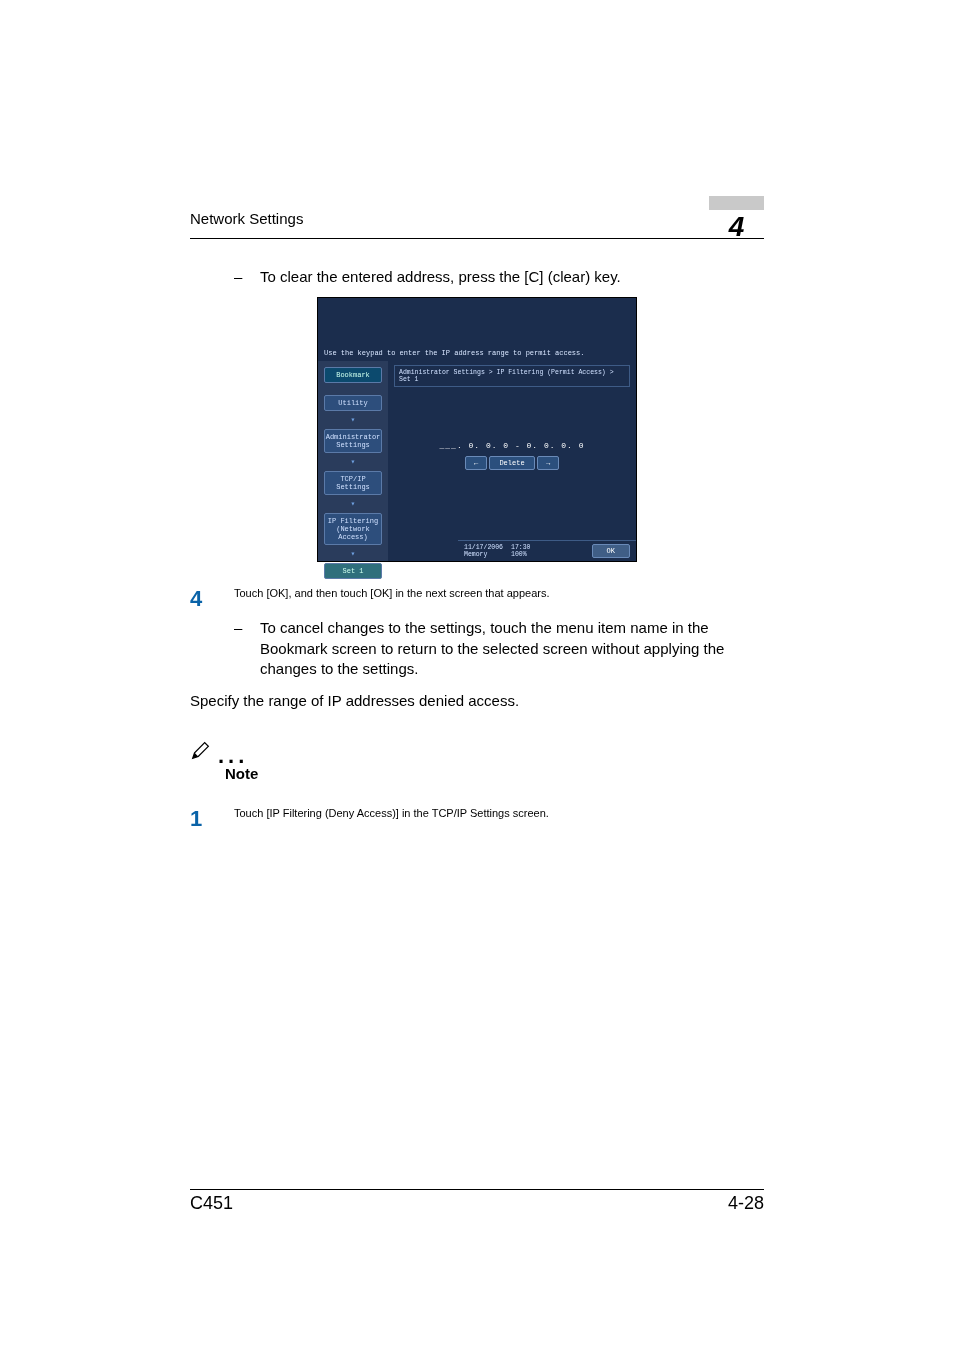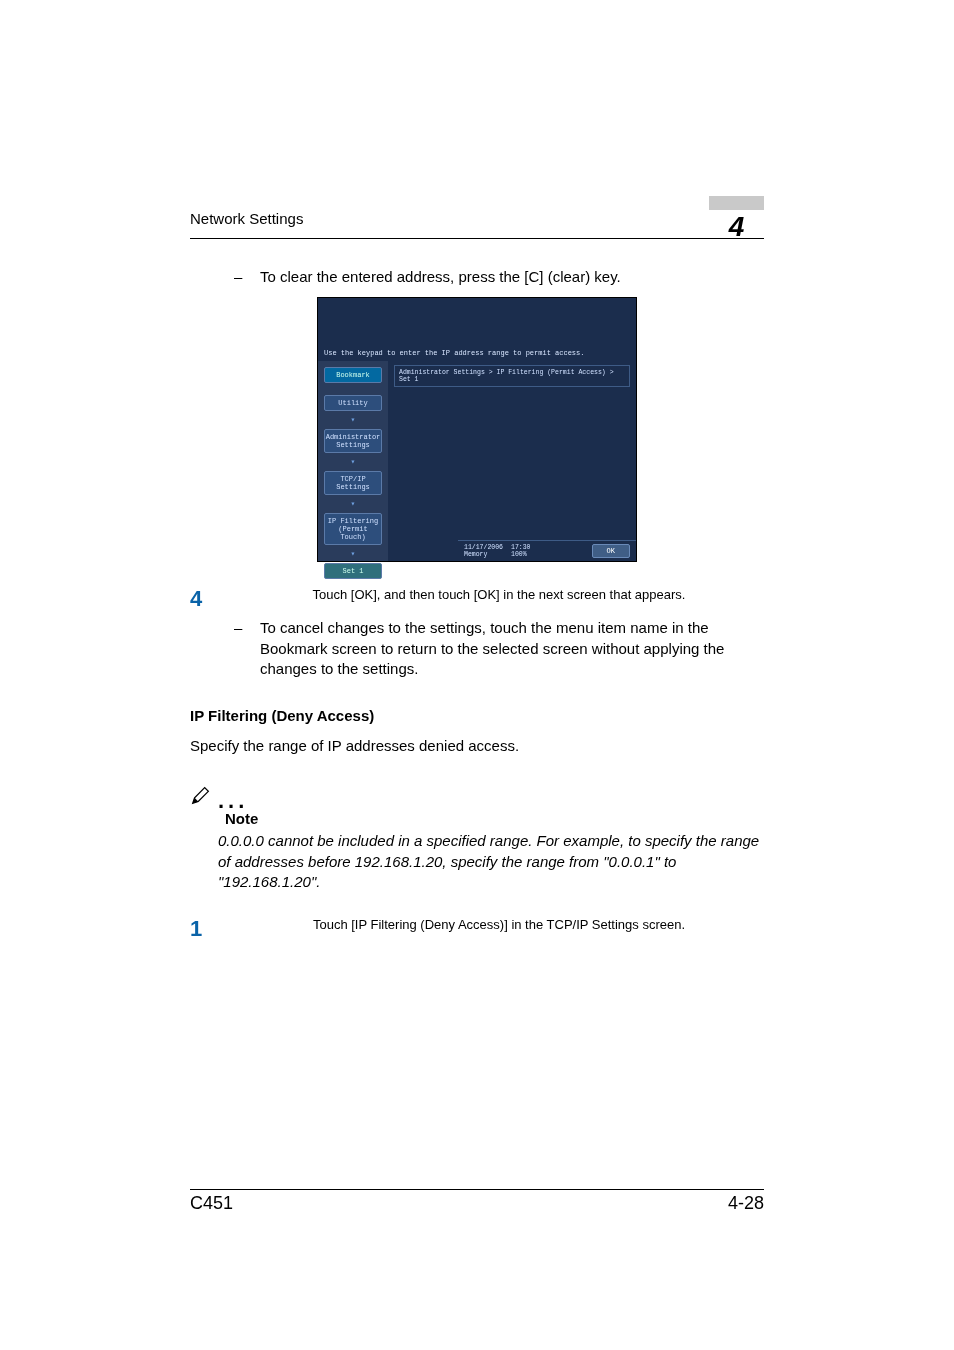--- a/index.html
+++ b/index.html
@@ -10,21 +10,21 @@
   .hdr { position: relative; height: 26px; }
   .hdr-title { font-size: 15px; color: #000; }
   .hdr-num-wrap { position: absolute; right: 0; top: -14px; width: 55px; text-align: center; }
   .hdr-chip { display: inline-block; width: 55px; height: 14px; background: #c9c9c9; }
   .hdr-num { font-size: 28px; font-weight: bold; font-style: italic; line-height: 26px; }
   .hr-top { border: none; border-top: 1px solid #000; margin-top: 2px; }
 
   
   .step-row { display: flex; margin-top: 24px; }
   .step-num { width: 44px; font-size: 22px; font-weight: bold; color: #0a63a8; flex: none; }
-  .step-body { flex: 1; font-size: 13px; line-height: 1.35; text-align: center; }
+  .step-body { flex: 1; font-size: 11px; line-height: 1.35; }
   .sub-row { display: flex; margin-top: 6px; }
   .sub-dash { width: 26px; flex: none; font-size: 15px; line-height: 1.35; }
   .sub-body { flex: 1; font-size: 15px; line-height: 1.35; }
   .step-sub-indent { margin-left: 44px; }
   .step-sub-indent-first { margin-left: 44px; }
 
   
   .sec-h { font-size: 15px; font-weight: bold; margin-top: 28px; }
   .sec-p { font-size: 15px; margin-top: 12px; line-height: 1.35; }
 
@@ -35,21 +35,21 @@
   .note-label { font-size: 15px; font-weight: bold; margin-left: 35px; margin-top: 4px; }
   .note-body { font-size: 15px; font-style: italic; margin-left: 28px; line-height: 1.35; margin-top: 4px; }
   .note-body2 { font-size: 15px; font-style: italic; margin-left: 28px; line-height: 1.35; margin-top: 18px; }
 
   
   .shot-wrap { display: flex; justify-content: center; margin-top: 10px; }
   .shot { width: 320px; background: #1b2d4d; color: #cfe0ff; font-family: "Courier New", monospace; font-size: 7px; border: 1px solid #000; position: relative; }
   .shot-top { padding: 4px 6px; font-size: 7px; color: #d8e6ff; margin-top: 47px; }
   .shot-inner { display: flex; height: 200px; }
   .shot-left { width: 70px; background: #2a3c5c; display: flex; flex-direction: column; align-items: center; padding-top: 6px; gap: 6px; }
-  .bc-btn { width: 58px; text-align: center; padding: 3px 0; border: 1px solid #5b7aa8; background: #0369a1; color: #cfe; font-size: 7px; border-radius: 2px; }
+  .bc-btn { width: 58px; text-align: center; padding: 3px 0; border: 1px solid #5b7aa8; background: #0c4a6e; color: #cfe; font-size: 7px; border-radius: 2px; }
   .bc-btn.blue { background: #2d4e7c; color: #cfe0ff; }
   .bc-btn.set { background: #2f6f7c; }
   .bc-arrow { color: #6fa0e0; font-size: 8px; line-height: 6px; }
   .shot-right { flex: 1; position: relative; }
   .crumb-bar { margin: 4px 6px; border: 1px solid #3e5b86; padding: 3px 4px; font-size: 6.5px; color: #cfe0ff; background: #1b2d4d; }
   .ip-area { position: absolute; top: 80px; left: 0; right: 0; text-align: center; }
   .ip-line { font-size: 8px; color: #fff; letter-spacing: 1px; }
   .ip-ctrls { margin-top: 6px; display: flex; justify-content: center; gap: 2px; }
   .ip-btn { border: 1px solid #6a8ab8; background: #2b4f7d; color: #fff; font-size: 7px; padding: 2px 6px; border-radius: 2px; min-width: 22px; text-align: center; }
   .ip-btn.del { min-width: 46px; }
@@ -86,26 +86,34 @@
       <div class="shot-inner">
         <div class="shot-left">
           <div class="bc-btn">Bookmark</div>
           <div style="height:14px;"></div>
           <div class="bc-btn blue">Utility</div>
           <div class="bc-arrow">▾</div>
           <div class="bc-btn blue">Administrator Settings</div>
           <div class="bc-arrow">▾</div>
           <div class="bc-btn blue">TCP/IP Settings</div>
           <div class="bc-arrow">▾</div>
-          <div class="bc-btn blue">IP Filtering (Permit Touch)</div>
+          <div class="bc-btn blue">IP Filtering (Network Access)</div>
           <div class="bc-arrow">▾</div>
           <div class="bc-btn set">Set 1</div>
         </div>
         <div class="shot-right">
           <div class="crumb-bar">Administrator Settings &gt; IP Filtering (Permit Access) &gt; Set 1</div>
+          <div class="ip-area">
+            <div class="ip-line">___.   0.   0.   0  -   0.   0.   0.   0</div>
+            <div class="ip-ctrls">
+              <div class="ip-btn">←</div>
+              <div class="ip-btn del">Delete</div>
+              <div class="ip-btn">→</div>
+            </div>
+          </div>
           <div class="shot-footer">
             <div class="col">
               <span>11/17/2006</span>
               <span>Memory</span>
             </div>
             <div class="col">
               <span>17:30</span>
               <span>100%</span>
             </div>
             <div class="ok">OK</div>
@@ -117,32 +125,30 @@
 
   <div class="step-row">
     <div class="step-num">4</div>
     <div class="step-body">Touch [OK], and then touch [OK] in the next screen that appears.</div>
   </div>
   <div class="sub-row step-sub-indent">
     <div class="sub-dash">–</div>
     <div class="sub-body">To cancel changes to the settings, touch the menu item name in the Bookmark screen to return to the selected screen without applying the changes to the settings.</div>
   </div>
 
-  <div class="sec-h">IP Filtering (Deny Access)</div>
   <div class="sec-p">Specify the range of IP addresses denied access.</div>
 
   <div class="note-icon-row">
     <svg class="note-icon" viewBox="0 0 24 24">
       <path d="M3 21 L5 15 L16 4 L20 8 L9 19 Z M16 4 L20 8" fill="none" stroke="#000" stroke-width="1.4"></path>
       <path d="M3 21 L5 15 L9 19 Z" fill="#000"></path>
     </svg>
     <span class="note-dots">...</span>
   </div>
   <div class="note-label">Note</div>
-  <div class="note-body">0.0.0.0 cannot be included in a specified range. For example, to specify the range of addresses before 192.168.1.20, specify the range from "0.0.0.1" to "192.168.1.20".</div>
 
   <div class="step-row">
     <div class="step-num">1</div>
     <div class="step-body">Touch [IP Filtering (Deny Access)] in the TCP/IP Settings screen.</div>
   </div>
 
   <hr class="ftr-hr">
   <div class="ftr">
     <span>C451</span>
     <span>4-28</span>

